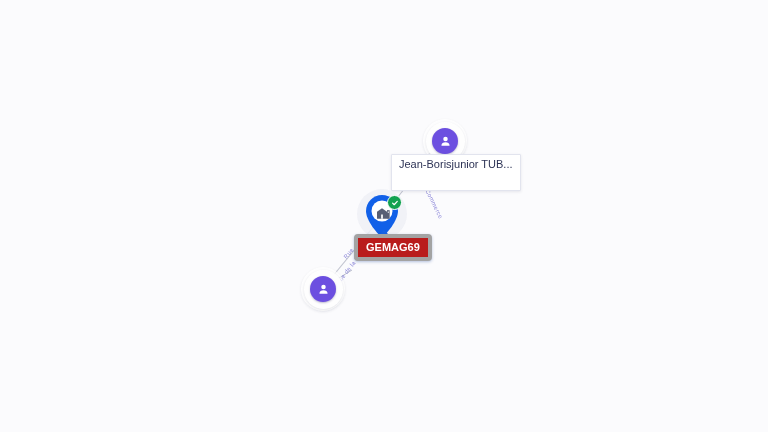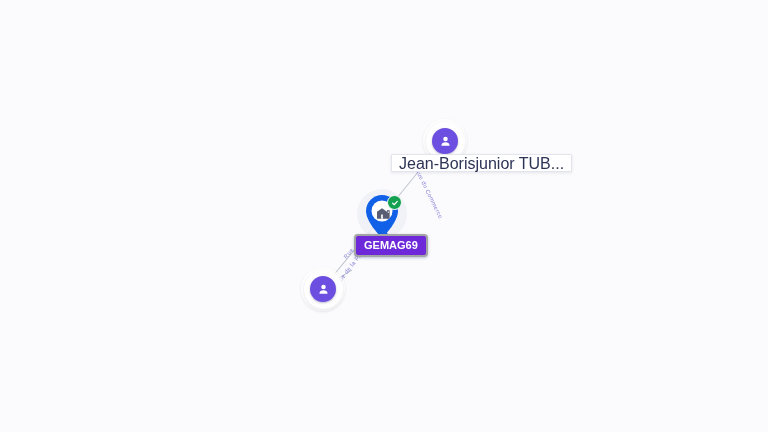--- a/index.html
+++ b/index.html
@@ -117,31 +117,31 @@
     align-items: center;
     justify-content: center;
   }
 
   
   .marker-label {
     position: absolute;
     background: #ffffff;
     border: 1px solid #e2e4ee;
     border-radius: 1px;
-    padding: 3px 7px 1px 7px;
-    font-size: 16px;
+    padding: 3px 7px 20px 7px;
+    font-size: 11px;
     line-height: 12px;
     color: #2d3355;
     white-space: nowrap;
     box-shadow: 0 1px 3px rgba(35,40,80,0.10);
     user-select: none;
   }
   .marker-label.primary {
-    background: #6d28d9;
-    border: 2px solid #a3a3a3;
+    background: #b91c1c;
+    border: 4px solid #a3a3a3;
     color: #ffffff;
     font-weight: bold;
     font-size: 11px;
     border-radius: 4px;
     padding: 3px 8px 4px 8px;
     box-shadow: 0 1px 3px rgba(15,60,150,0.30);
   }
   .label-tail {
     position: absolute;
     width: 0; height: 0;

